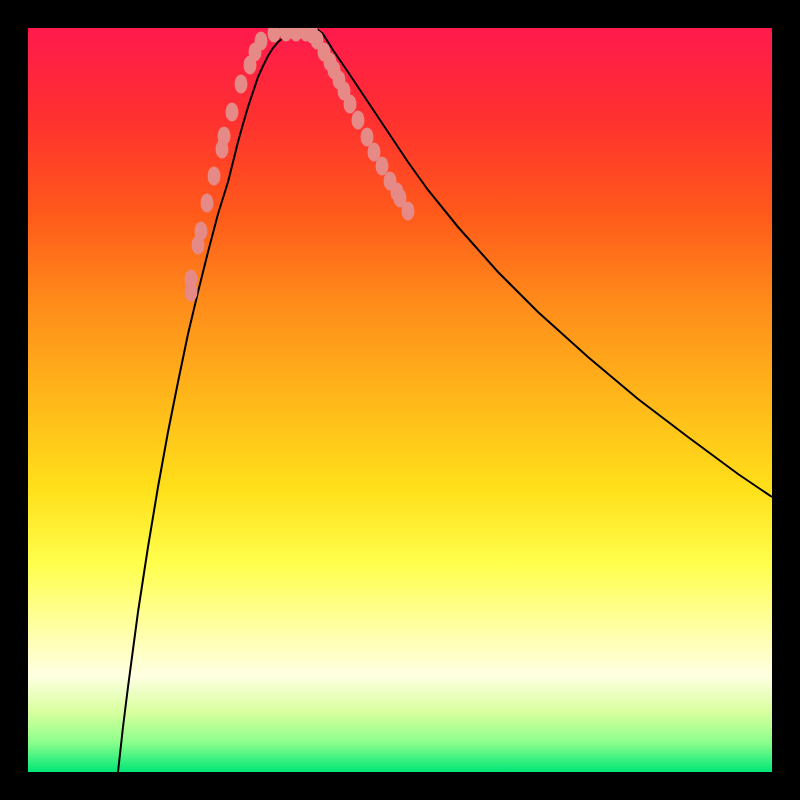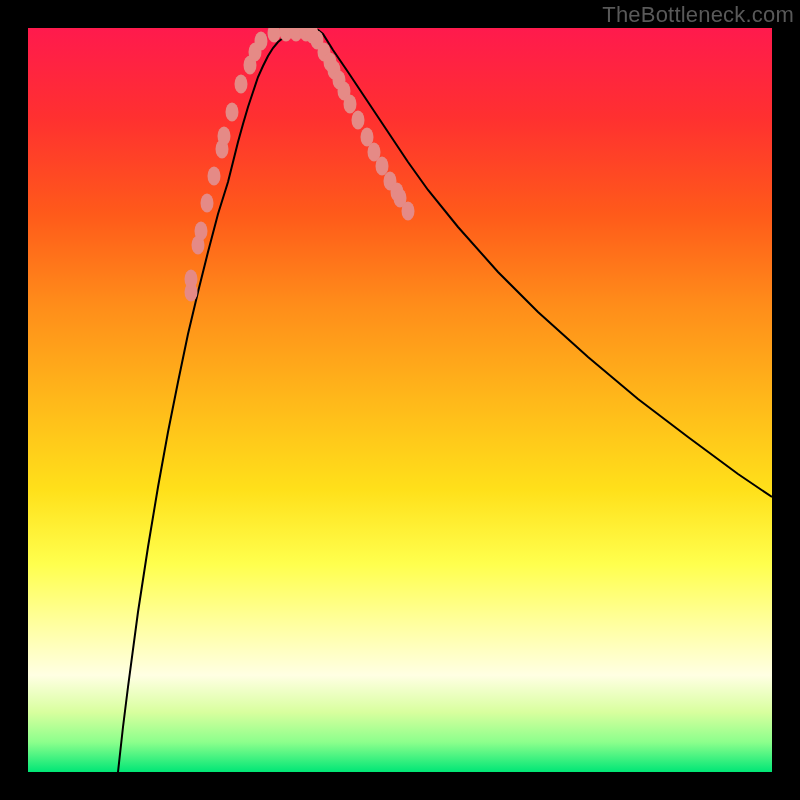--- a/index.html
+++ b/index.html
@@ -98,14 +98,13 @@
           <ellipse cx="346" cy="124" rx="6.5" ry="9.5" fill="#e58a86"></ellipse>
           <ellipse cx="354" cy="138" rx="6.5" ry="9.5" fill="#e58a86"></ellipse>
           <ellipse cx="362" cy="153" rx="6.5" ry="9.5" fill="#e58a86"></ellipse>
           <ellipse cx="369" cy="164" rx="6.5" ry="9.5" fill="#e58a86"></ellipse>
           <ellipse cx="372" cy="170" rx="6.5" ry="9.5" fill="#e58a86"></ellipse>
           <ellipse cx="380" cy="183" rx="6.5" ry="9.5" fill="#e58a86"></ellipse>
         </g>
     </svg>
   </div>
 
-  <div class="watermark">TheBottleneck.com</div>
 </div>
 
 </body></html>

